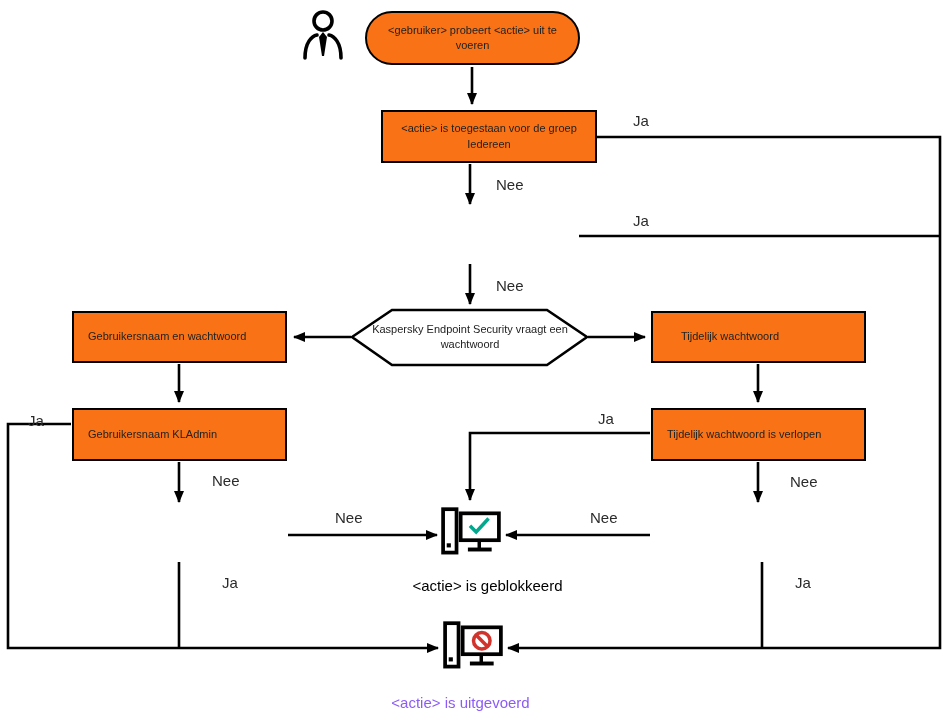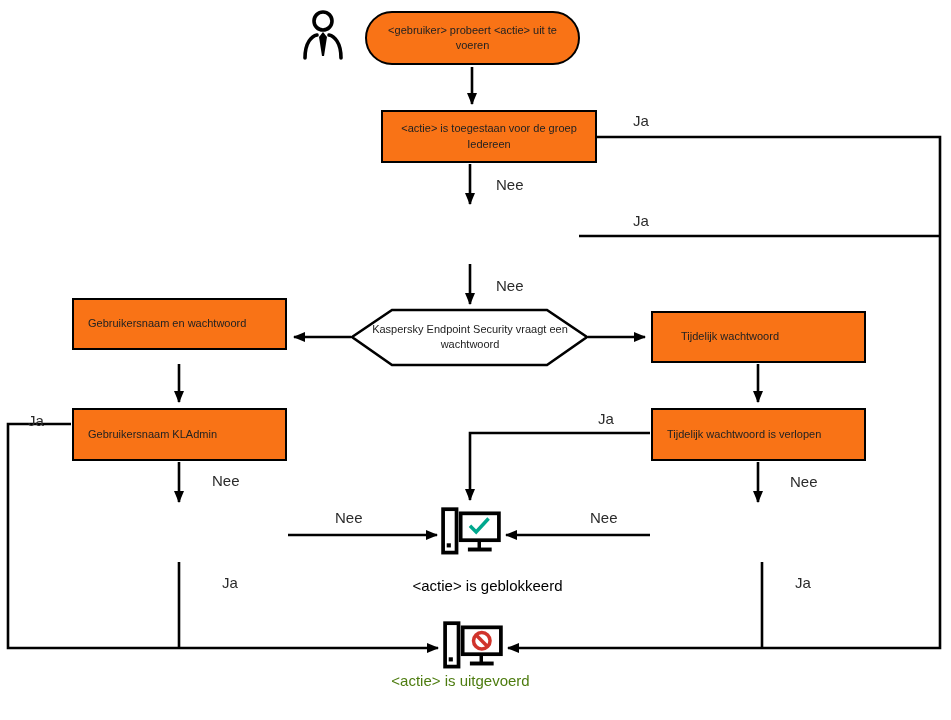--- a/index.html
+++ b/index.html
@@ -69,21 +69,21 @@
 
   <div class="box" style="left:362px;top:110px;width:216px;height:53px;margin-left:19px;">
     <span>&lt;actie&gt; is toegestaan voor de groep Iedereen</span>
   </div>
 
 
   <div class="hexlabel" style="left:372px;top:314px;width:196px;height:46px;">
     <span>Kaspersky Endpoint Security vraagt een wachtwoord</span>
   </div>
 
-  <div class="box" style="left:72px;top:298px;width:215px;height:52px;">
+  <div class="box" style="left:72px;top:311px;width:215px;height:52px;">
     <span>Gebruikersnaam en wachtwoord</span>
   </div>
 
   <div class="box" style="left:651px;top:311px;width:215px;height:52px;padding-left:28px;">
     <span>Tijdelijk wachtwoord</span>
   </div>
 
   <div class="box" style="left:72px;top:408px;width:215px;height:53px;">
     <span>Gebruikersnaam KLAdmin</span>
   </div>
@@ -126,15 +126,15 @@
   <span class="elabel" style="left:28px;top:412px;">Ja</span>
   <span class="elabel" style="left:212px;top:472px;">Nee</span>
   <span class="elabel" style="left:335px;top:509px;">Nee</span>
   <span class="elabel" style="left:222px;top:574px;">Ja</span>
   <span class="elabel" style="left:598px;top:410px;">Ja</span>
   <span class="elabel" style="left:790px;top:473px;">Nee</span>
   <span class="elabel" style="left:590px;top:509px;">Nee</span>
   <span class="elabel" style="left:795px;top:574px;">Ja</span>
 
   <div class="caption" style="left:400px;top:577px;width:175px;color:#000000;">&lt;actie&gt; is geblokkeerd</div>
-  <div class="caption" style="left:373px;top:672px;width:175px;color:#4d7c0f;">&lt;actie&gt; is uitgevoerd</div>
+  <div class="caption" style="left:373px;top:694px;width:175px;color:#8b5cf6;">&lt;actie&gt; is uitgevoerd</div>
 
 </div>
 
 </body></html>

